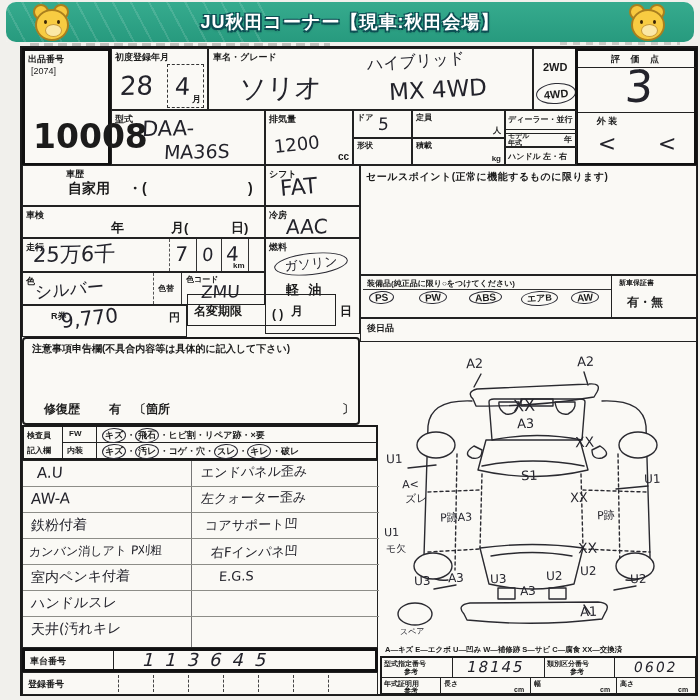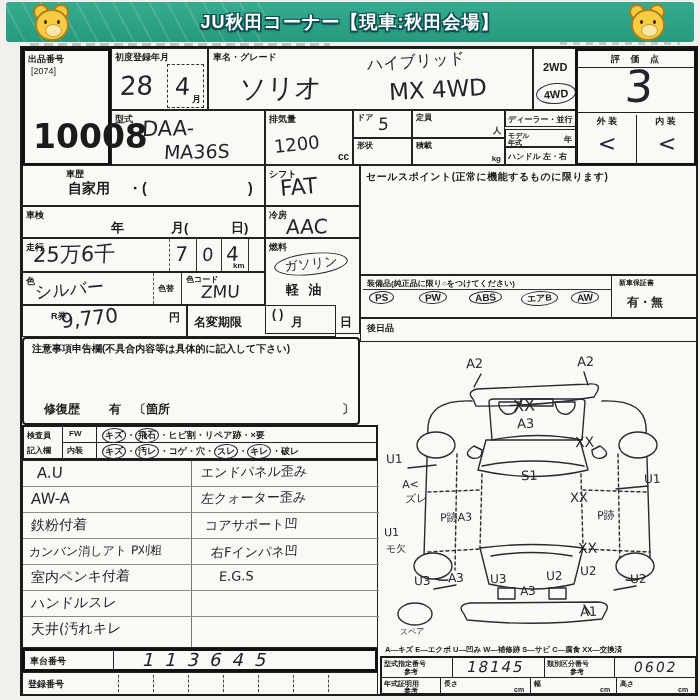--- a/index.html
+++ b/index.html
@@ -28,21 +28,21 @@
     background:#f8cc42;border:2px solid #a97f1e;}
   .bear .eye{position:absolute;width:3px;height:4px;background:#3c2605;border-radius:50%;top:9px;}
   .bear .muzzle{position:absolute;left:8px;top:13px;width:15px;height:11px;
     background:#fbe8a6;border-radius:50%;border:1px solid #c89b3a;}
   .diag-lbl{position:absolute;font-family:"DejaVu Sans",sans-serif;color:#26262e;
     white-space:nowrap;transform:rotate(-2deg);}
 </style>
 </head>
 <body>
 
-<div class="c" style="left:6px;top:2px;width:688px;height:40px;background:linear-gradient(#36ab8e,#279a7e);border-radius:3px;">
+<div class="c" style="left:6px;top:2px;width:688px;height:40px;background:linear-gradient(#36ab8e,#279a7e);border-radius:10px;">
   <div class="c" style="left:0;top:0;width:260px;height:40px;background:repeating-linear-gradient(62deg,rgba(255,255,255,.12) 0 2px,transparent 2px 16px);"></div>
   <div class="c banner-title" style="left:0;top:0;width:688px;height:40px;text-align:center;line-height:40px;">JU秋田コーナー【現車:秋田会場】</div>
   <div class="c bear" style="left:26px;top:2px;">
     <div class="ear" style="left:1px;"></div>
       <div class="ear" style="right:1px;"></div>
     <div class="face">
         <div class="eye" style="left:7px;"></div>
         <div class="eye" style="right:7px;"></div>
         <div class="muzzle"></div>
       </div>
@@ -89,21 +89,20 @@
   <div class="c" style="left:2px;top:34px;width:40px;height:21px;border:1.7px solid #2a2a33;border-radius:50%;transform:rotate(-5deg);text-align:center;">
     <span class="pr" style="line-height:20px;">4WD</span>
   </div>
 </div>
 
 <div class="c bd3" style="left:575px;top:48px;width:122px;height:118px;">
   <div class="c lbl" style="left:0;top:2px;width:118px;text-align:center;letter-spacing:4px;border-bottom:1px solid #222;padding-bottom:1px;">評 価 点</div>
   <div class="c hw" style="left:47px;top:10px;font-size:44px;">3</div>
   <div class="c" style="left:0;top:61px;width:116px;border-top:1.3px solid #222;"></div>
   <div class="c lbl" style="left:0;top:64px;width:58px;text-align:center;">外 装</div>
-  <div class="c lbl" style="left:58px;top:64px;width:58px;text-align:center;border-left:1.3px solid #222;height:48px;">内 装</div>
   <div class="c hw" style="left:20px;top:80px;font-size:22px;">&lt;</div>
   <div class="c hw" style="left:80px;top:80px;font-size:22px;">&lt;</div>
 </div>
 
 <div class="c bd" style="left:111px;top:110px;width:154px;height:55px;">
   <div class="c lbl" style="left:3px;top:2px;">型式</div>
   <div class="c hw" style="left:30px;top:6px;font-size:21px;">DAA-</div>
   <div class="c hw" style="left:52px;top:30px;font-size:19px;">MA36S</div>
 </div>
 
@@ -122,21 +121,21 @@
   <div class="c lbl8" style="right:3px;bottom:1px;">人</div>
 </div>
 <div class="c bd" style="left:353px;top:138px;width:59px;height:27px;">
   <div class="c lbl8" style="left:3px;top:1px;">形状</div>
 </div>
 <div class="c bd" style="left:412px;top:138px;width:93px;height:27px;">
   <div class="c lbl8" style="left:3px;top:1px;">積載</div>
   <div class="c lbl8" style="right:3px;bottom:1px;">kg</div>
 </div>
 
-<div class="c bd" style="left:505px;top:110px;width:72px;height:17px;">
+<div class="c bd" style="left:505px;top:110px;width:72px;height:24px;">
   <div class="c lbl8" style="left:2px;top:3px;">ディーラー・並行</div>
 </div>
 <div class="c bd" style="left:505px;top:129px;width:72px;height:18px;">
   <div class="c lbl7" style="left:2px;top:1px;">モデル</div>
   <div class="c lbl7" style="left:2px;top:8px;">年式</div>
   <div class="c lbl8" style="right:4px;bottom:1px;">年</div>
 </div>
 <div class="c bd" style="left:505px;top:147px;width:72px;height:18px;">
   <div class="c lbl8" style="left:2px;top:3px;">ハンドル 左・右</div>
 </div>
@@ -193,21 +192,21 @@
   <div class="c" style="left:158px;top:0;height:31px;border-left:1px solid #333;"></div>
   <div class="c lbl8" style="left:163px;top:1px;">色コード</div>
   <div class="c hw" style="left:178px;top:9px;font-size:17px;">ZMU</div>
 </div>
 
 <div class="c bd" style="left:22px;top:305px;width:165px;height:32px;">
   <div class="c lbl" style="left:3px;top:4px;margin-left:25px;">R券</div>
   <div class="c hw" style="left:38px;top:3px;font-size:20px;transform:rotate(-6deg);">9,770</div>
   <div class="c lbl" style="right:6px;top:4px;font-size:11px;">円</div>
 </div>
-<div class="c bd" style="left:187px;top:305px;width:149px;height:32px;">
+<div class="c bd" style="left:187px;top:294px;width:149px;height:32px;">
   <div class="c pr" style="left:6px;top:8px;font-size:12px;">名変期限</div>
   <div class="c pr" style="left:103px;top:8px;font-size:12px;">月</div>
   <div class="c pr" style="left:152px;top:8px;font-size:12px;">日</div>
 </div>
 
 <div class="c" style="left:22px;top:337px;width:338px;height:88px;border:2.5px solid #1a1a1a;border-radius:4px;">
   <div class="c lbl" style="left:8px;top:3px;font-size:10px;">注意事項申告欄(不具合内容等は具体的に記入して下さい)</div>
   <div class="c pr" style="left:20px;top:62px;font-size:12px;">修復歴</div>
   <div class="c pr" style="left:85px;top:62px;font-size:12px;">有</div>
   <div class="c pr" style="left:110px;top:62px;font-size:12px;">〔箇所</div>

